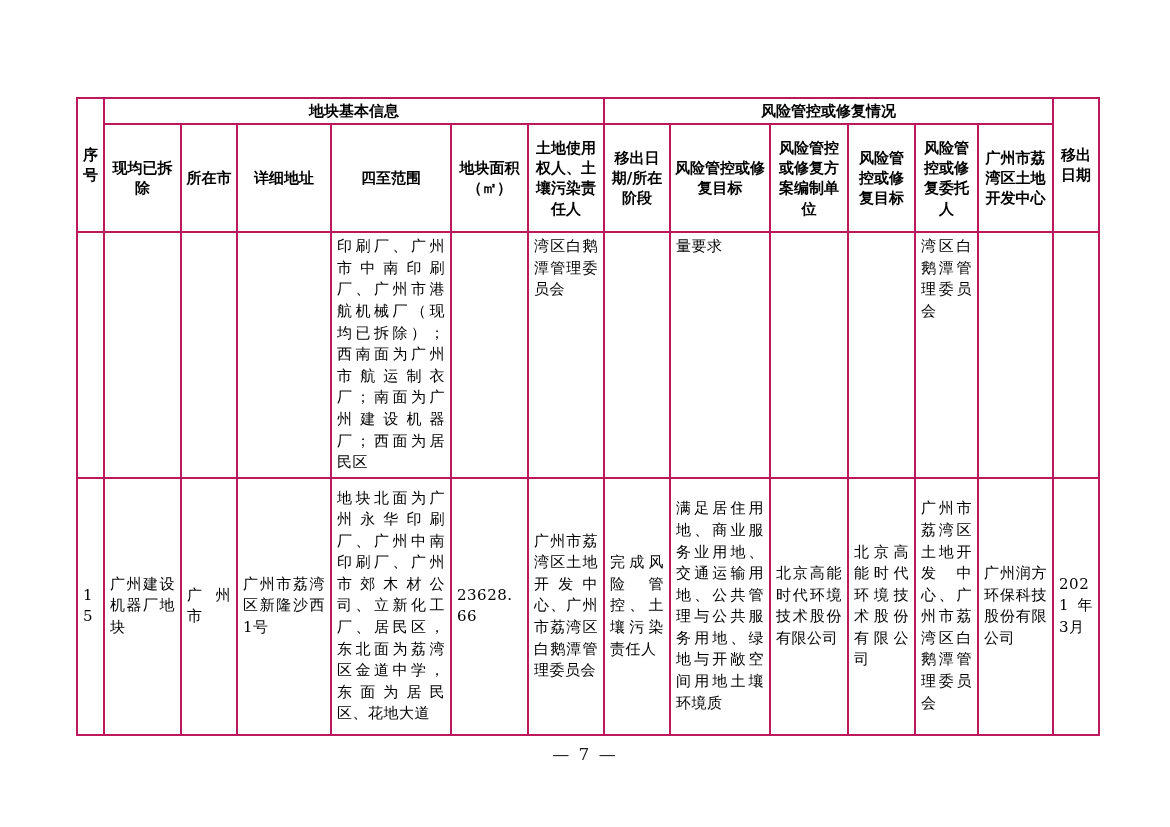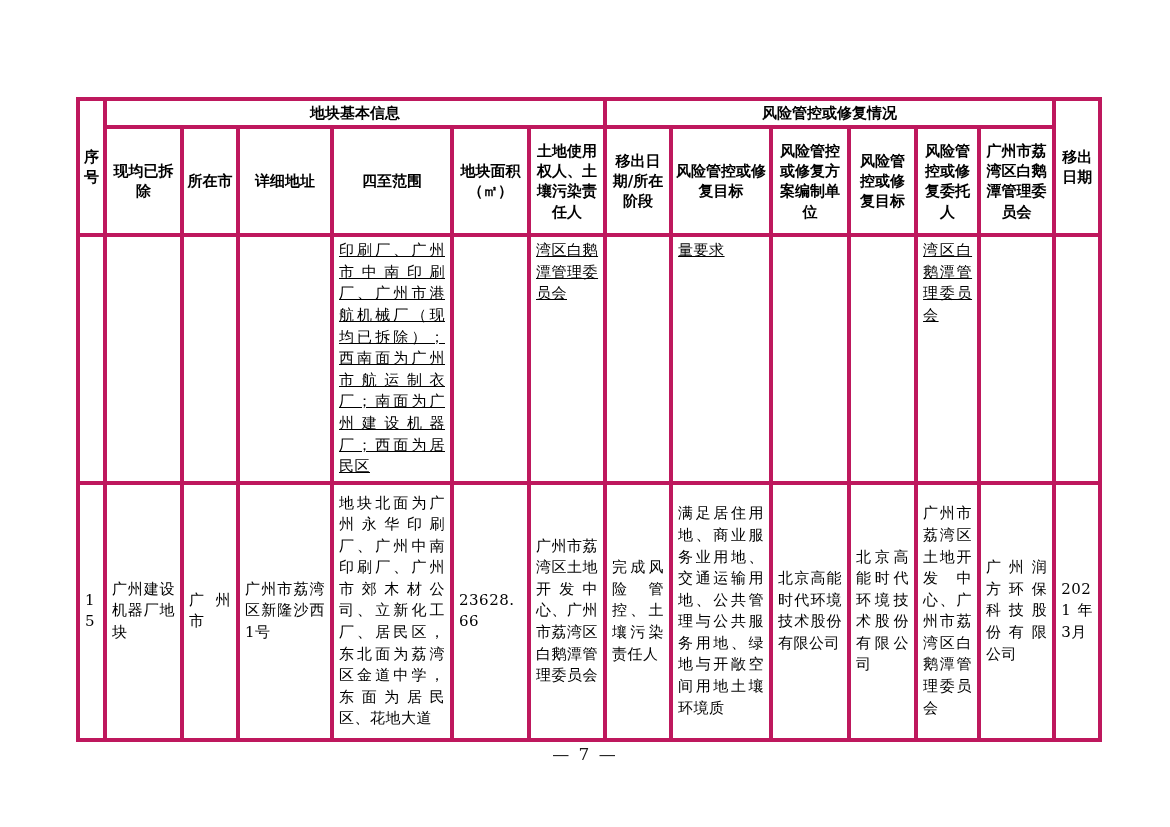--- a/index.html
+++ b/index.html
@@ -24,21 +24,21 @@
     top: 97px;
   }
   table.doc-table {
     border-collapse: collapse;
     table-layout: fixed;
     width: 1022px;
     border: 2px solid #000;
   }
   table.doc-table th,
   table.doc-table td {
-    border: 4px solid #be185d;
+    border: 2px solid #be185d;
     overflow: hidden;
   }
   table.doc-table th {
     font-weight: bold;
     font-size: 15px;
     line-height: 1.35;
     text-align: center;
     vertical-align: middle;
     padding: 2px 3px;
     word-break: break-all;
@@ -48,21 +48,21 @@
     line-height: 1.44;
     letter-spacing: 0.5px;
     padding: 3px 5px;
     vertical-align: middle;
     text-align: justify;
     text-justify: inter-character;
     word-break: break-all;
   }
   tr.hdr-group  { height: 25px; }
   tr.hdr-cols   { height: 108px; }
-  tr.row-cont   { height: 238px; text-decoration: underline; }
+  tr.row-cont   { height: 238px; }
   tr.row-main   { height: 257px; }
   tr.row-cont td { vertical-align: top; }
   td.center, th.center { text-align: center; }
   td.goal-cont { text-align: center; vertical-align: top; }
   th.vdate { padding: 0 13px; margin-top: 12px; }  
   .page-num {
     position: absolute;
     top: 744px;
     left: 0;
     width: 1170px;
@@ -109,21 +109,21 @@
         <th>所在市</th>
         <th>详细地址</th>
         <th>四至范围</th>
         <th>地块面积（㎡）</th>
         <th>土地使用权人、土壤污染责任人</th>
         <th>移出日期/所在阶段</th>
         <th>风险管控或修复目标</th>
         <th>风险管控或修复方案编制单位</th>
         <th>风险管控或修复目标</th>
         <th>风险管控或修复委托人</th>
-        <th>广州市荔湾区白鹅潭管理委员会</th>
+        <th>广州市荔湾区土地开发中心</th>
       </tr>
 
       <tr class="row-cont">
         <td class="center"></td>
         <td></td>
         <td class="center"></td>
         <td></td>
         <td>印刷厂、广州市中南印刷厂、广州市港航机械厂（现均已拆除）；西南面为广州市航运制衣厂；南面为广州建设机器厂；西面为居民区</td>
         <td class="center"></td>
         <td>湾区白鹅潭管理委员会</td>

